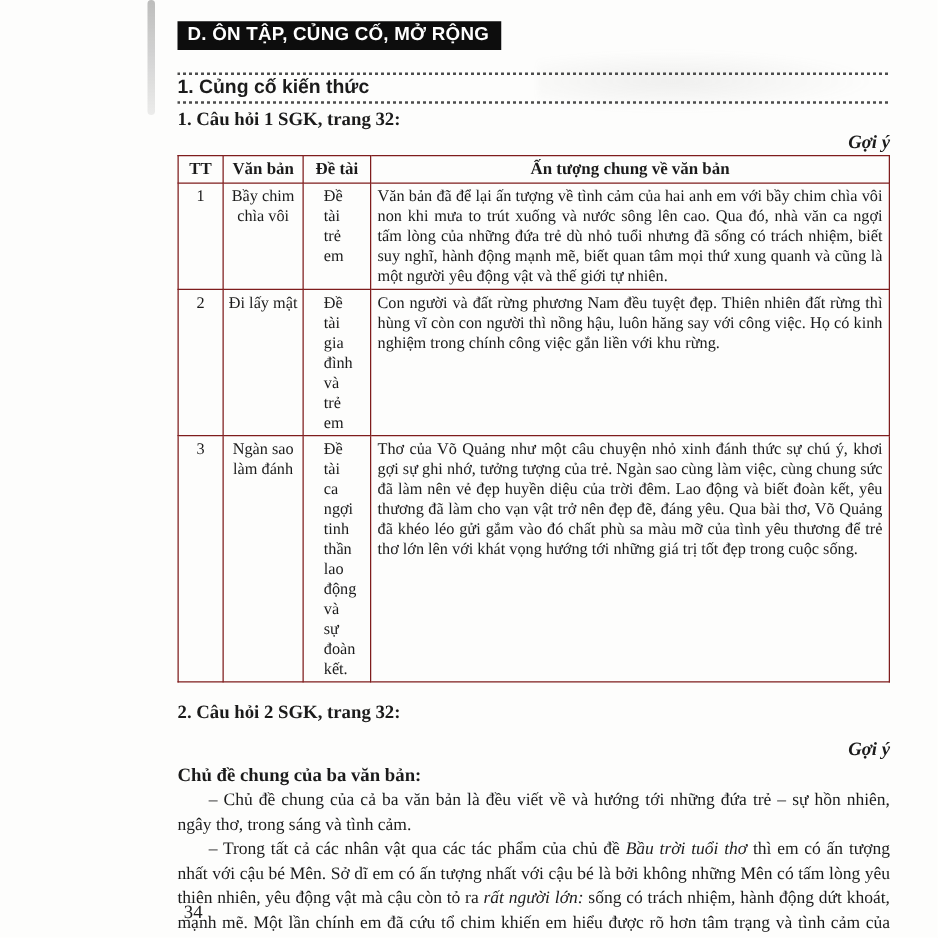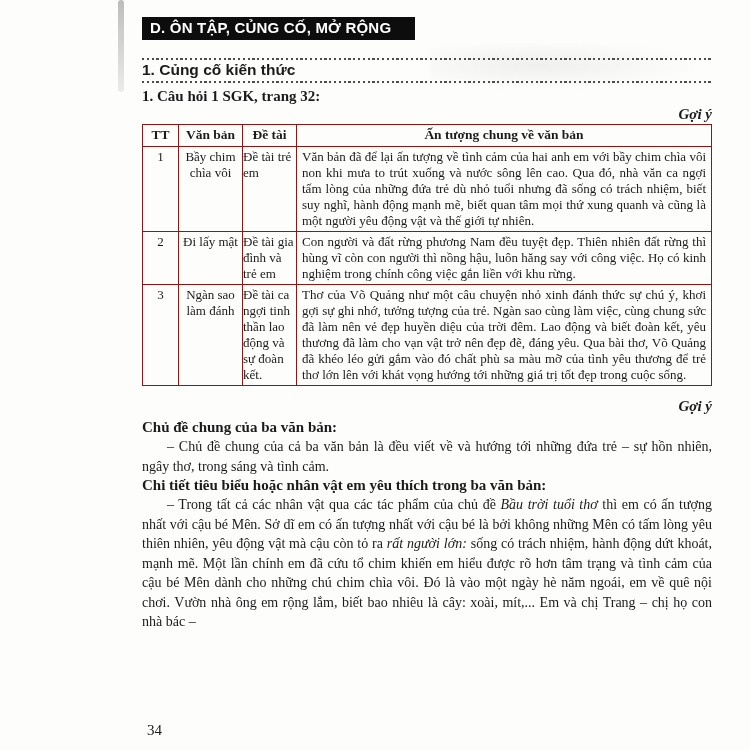--- a/index.html
+++ b/index.html
@@ -23,21 +23,21 @@
     filter:blur(2px);
   }
 
   .content { position:absolute; left:142px; top:0; width:570px; }
 
   .badge {
     display:inline-block; margin-top:17px;
     background:#0d0d0d; color:#ffffff;
     font-family:"Liberation Sans", sans-serif; font-weight:bold;
     font-size:15px; line-height:16px; letter-spacing:.2px;
-    padding:3px 24px 4px 8px;
+    padding:3px 10px 4px 8px;
   }
 
   .dotline {
     height:2px;
     background:repeating-linear-gradient(90deg,#4c4c4c 0 2.2px, transparent 2.2px 4.8px);
   }
   .dot1 { margin-top:18px; }
   .section-title {
     text-align:left; font-family:"Liberation Sans", sans-serif;
     font-weight:bold; font-size:15.5px; line-height:16px;
@@ -51,21 +51,21 @@
     border-collapse:collapse; table-layout:fixed;
     width:570px; margin-top:2px;
     font-size:13px; line-height:16px;
   }
   table.goi-y th, table.goi-y td {
     border:1px solid #7f1d1d; vertical-align:top; padding:2px 5px;
   }
   table.goi-y th { font-size:13.5px; text-align:center; padding:2px 2px 3px; }
   .c-tt { text-align:center; }
   .c-vb { text-align:center; padding:2px 3px !important; }
-  .c-dt { padding:2px 0 !important; }
+  .c-dt { padding:2px 16px !important; }
   .c-at { text-align:justify;border-radius:30px; }
 
   .q2 { margin-top:15px; }
   .hint2 { margin-top:12px; }
   .bold-head { font-weight:bold; font-size:15px; line-height:19px; margin-top:4px; }
   .bold-head2 { font-weight:bold; font-size:15px; line-height:19px; }
   .para {
     font-size:14px; line-height:19.5px;
     text-align:justify; text-indent:25px; margin:0;
   }
@@ -121,24 +121,24 @@
         </tr>
         <tr>
           <td class="c-tt">3</td>
           <td class="c-vb">Ngàn sao làm đánh</td>
           <td class="c-dt">Đề tài ca ngợi tinh thần lao động và sự đoàn kết.</td>
           <td class="c-at">Thơ của Võ Quảng như một câu chuyện nhỏ xinh đánh thức sự chú ý, khơi gợi sự ghi nhớ, tưởng tượng của trẻ. Ngàn sao cùng làm việc, cùng chung sức đã làm nên vẻ đẹp huyền diệu của trời đêm. Lao động và biết đoàn kết, yêu thương đã làm cho vạn vật trở nên đẹp đẽ, đáng yêu. Qua bài thơ, Võ Quảng đã khéo léo gửi gắm vào đó chất phù sa màu mỡ của tình yêu thương để trẻ thơ lớn lên với khát vọng hướng tới những giá trị tốt đẹp trong cuộc sống.</td>
         </tr>
       </tbody>
     </table>
 
+    <div class="q-heading q2">2. Câu hỏi 2 SGK, trang 32:</div>
     <div class="hint hint2">Gợi ý</div>
 
     <div class="bold-head">Chủ đề chung của ba văn bản:</div>
     <p class="para">– Chủ đề chung của cả ba văn bản là đều viết về và hướng tới những đứa trẻ – sự hồn nhiên, ngây thơ, trong sáng và tình cảm.</p>
 
-    <div class="bold-head2">Chi tiết tiêu biểu hoặc nhân vật em yêu thích trong ba văn bản:</div>
     <p class="para"><span>– Trong tất cả các nhân vật qua các tác phẩm của chủ đề </span><span class="it">Bầu trời tuổi thơ</span><span> thì em có ấn tượng nhất với cậu bé Mên. Sở dĩ em có ấn tượng nhất với cậu bé là bởi không những Mên có tấm lòng yêu thiên nhiên, yêu động vật mà cậu còn tỏ ra </span><span class="it">rất người lớn:</span><span> sống có trách nhiệm, hành động dứt khoát, mạnh mẽ. Một lần chính em đã cứu tổ chim khiến em hiểu được rõ hơn tâm trạng và tình cảm của cậu bé Mên dành cho những chú chim chìa vôi. Đó là vào một ngày hè năm ngoái, em về quê nội chơi. Vườn nhà ông em rộng lắm, biết bao nhiêu là cây: xoài, mít,... Em và chị Trang – chị họ con nhà bác –</span></p>
 
   </div>
 
   <div class="pagenum">34</div>
 </div>
 
 </body></html>

